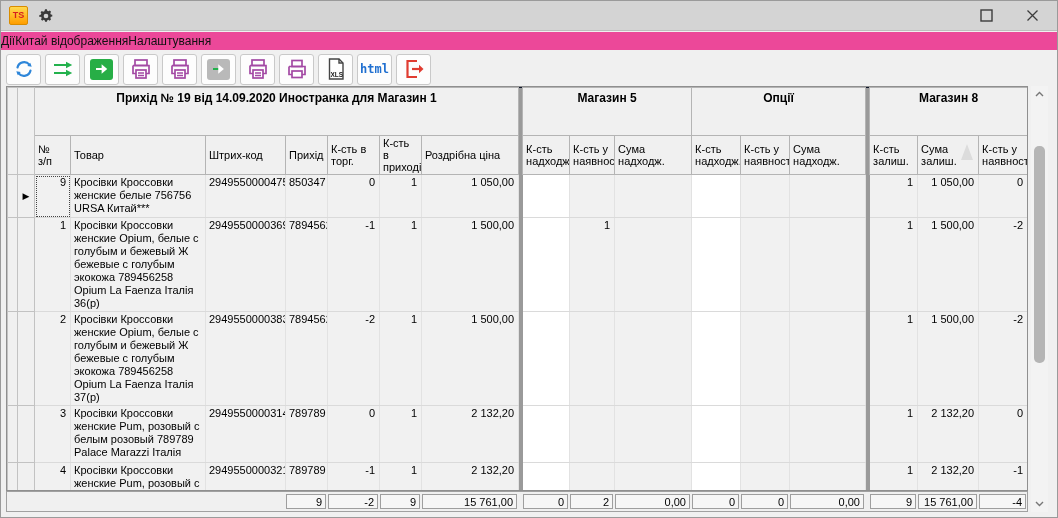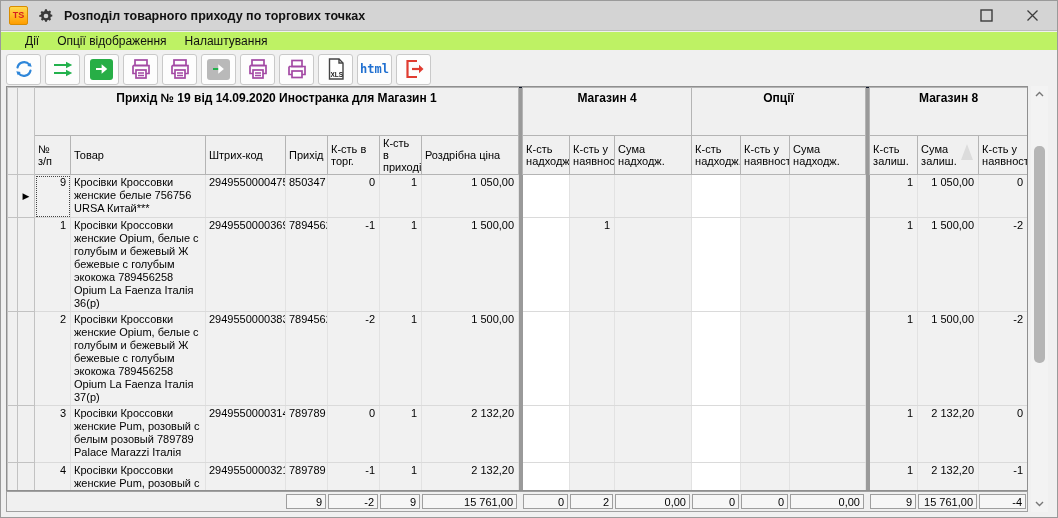--- a/index.html
+++ b/index.html
@@ -8,21 +8,21 @@
 
   
   .titlebar { position:absolute; left:0; top:0; width:100%; height:30px; background:#d4d4d4; border-bottom:1px solid #bdbdbd; display:flex; align-items:center; padding:0 18px 0 8px; }
   .tslogo { width:19px; height:19px; border-radius:2px; border:1px solid #d98c00; background:linear-gradient(180deg,#ffd94d 0%,#ff9d00 100%); color:#d61f1f; font-size:9px; font-weight:bold; text-align:center; line-height:17px; }
   .gear { margin-left:10px; width:16px; height:16px; }
   .wtitle { margin-left:10px; font-size:12.5px; font-weight:bold; color:#111; }
   .caption-btns { margin-left:auto; display:flex; gap:32px; align-items:center; }
   .cap { width:14px; height:14px; display:flex; align-items:center; justify-content:center; cursor:default; }
 
   
-  .menubar { position:absolute; left:0; top:31px; width:100%; height:18px; display:flex; gap:18px; padding-left:24px; align-items:center; font-size:12px; color:#111; background:#bef264; }
+  .menubar { position:absolute; left:0; top:31px; width:100%; height:18px; display:flex; padding-left:0; align-items:center; font-size:12px; color:#111; background:#ec4899; }
   .menu-item { cursor:default; }
 
   
   .toolbar { position:absolute; left:0; top:49px; width:100%; height:36px; display:flex; gap:4px; padding:2px 0 0 5px; align-items:center; background:#f0f0f0; }
   .tbtn { width:35px; height:31px; background:#fdfdfd; border:1px solid #c9c9c9; border-radius:3px; display:flex; align-items:center; justify-content:center; }
   .chip { width:23px; height:21px; border-radius:3px; display:flex; align-items:center; justify-content:center; }
   .chip.green { background:#27ae46; }
   .chip.gray { background:#b9b9b9; }
   .htmlbadge { color:#1f6fd0; font-weight:bold; font-size:12px; font-family:"DejaVu Sans Mono",monospace; }
 
@@ -55,38 +55,37 @@
 </head>
 <body>
 
 <div class="window">
 
   <div class="titlebar">
     <div class="tslogo">TS</div>
     <svg class="gear" viewBox="0 0 24 24">
         <path fill="#3a3a3a" fill-rule="evenodd" d="M10.6 2h2.8l.4 2.2a8 8 0 0 1 1.9.8l1.9-1.2 2 2-1.2 1.9a8 8 0 0 1 .8 1.9l2.2.4v2.8l-2.2.4a8 8 0 0 1-.8 1.9l1.2 1.9-2 2-1.9-1.2a8 8 0 0 1-1.9.8l-.4 2.2h-2.8l-.4-2.2a8 8 0 0 1-1.9-.8l-1.9 1.2-2-2 1.2-1.9a8 8 0 0 1-.8-1.9L2 13.4v-2.8l2.2-.4a8 8 0 0 1 .8-1.9L3.8 6.4l2-2 1.9 1.2a8 8 0 0 1 1.9-.8zM12 8.5a3.5 3.5 0 1 0 0 7 3.5 3.5 0 0 0 0-7z"></path>
       </svg>
-    <div class="wtitle">Розподіл товарного приходу по торгових точках</div>
     <div class="caption-btns">
       <div class="cap">
           <svg width="13" height="13" viewBox="0 0 13 13">
             <rect x="1" y="1" width="11" height="11" fill="none" stroke="#3c3c3c" stroke-width="1.4"></rect>
           </svg>
         </div>
       <div class="cap">
           <svg width="13" height="13" viewBox="0 0 13 13">
             <path d="M1.5 1.5 11.5 11.5 M11.5 1.5 1.5 11.5" stroke="#3c3c3c" stroke-width="1.3"></path>
           </svg>
         </div>
     </div>
   </div>
 
   <div class="menubar">
     <span class="menu-item">Дії</span>
-    <span class="menu-item">Опції відображення</span>
+    <span class="menu-item">Китай відображення</span>
     <span class="menu-item">Налаштування</span>
   </div>
 
   <div class="toolbar">
     <div class="tbtn">
       <svg width="24" height="24" viewBox="0 0 24 24">
           <g fill="none" stroke="#2e86d9" stroke-width="2.2" stroke-linecap="round">
             <path d="M18.5 13.5 A6.8 6.8 0 0 1 6.6 16.4"></path>
             <path d="M5.5 10.5 A6.8 6.8 0 0 1 17.4 7.6"></path>
           </g>
@@ -200,21 +199,21 @@
         <col style="width:48px">
           <col style="width:61px">
           <col style="width:49px">
       </colgroup>
       <tbody>
           <tr style="height:48px">
         <td class="gut" rowspan="2"></td>
         <td class="gut" rowspan="2"></td>
         <td class="group" colspan="7">Прихід № 19 від 14.09.2020 Иностранка для Магазин 1</td>
         <td class="sep"></td>
-        <td class="group" colspan="3">Магазин 4</td>
+        <td class="group" colspan="3">Магазин 5</td>
         <td class="group" colspan="3">Опції</td>
         <td class="sep"></td>
         <td class="group" colspan="3">Магазин 8</td>
       </tr>
       <tr style="height:26px">
         <td class="h">№
 з/п</td>
         <td class="h">Товар</td>
         <td class="h">Штрих-код</td>
         <td class="h">Прихід</td>

